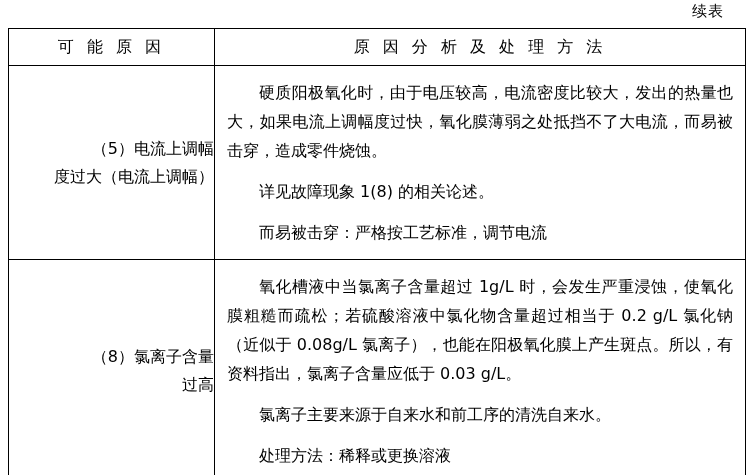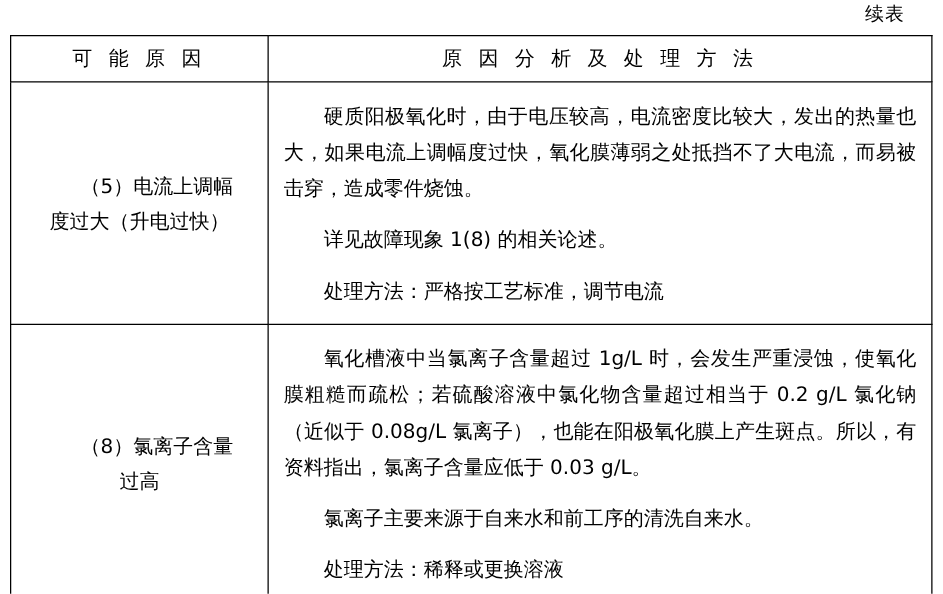--- a/index.html
+++ b/index.html
@@ -47,21 +47,21 @@
     height: 36px;
     text-align: center;
     font-size: 16px;
     letter-spacing: 4px;
     font-weight: normal;
   }
   .col-cause {
     width: 205px;
   }
   .cause-cell {
-    text-align: center;
+    text-align: right;
     font-size: 16px;
     line-height: 28px;
     padding: 6px 10px 6px 14px;
   }
   .cause-cell .ind {
     display: block;
     text-indent: 28px;
   }
   .cause-cell .ind2 {
     display: block;
@@ -95,26 +95,26 @@
     <thead>
       <tr>
         <th class="head-cell col-cause">可 能 原 因</th>
         <th class="head-cell">原 因 分 析 及 处 理 方 法</th>
       </tr>
     </thead>
     <tbody>
       <tr class="row-5">
         <td class="cause-cell col-cause">
           <span class="ind">（5）电流上调幅</span>
-          <span class="ind2">度过大（升电过快）</span>
+          <span class="ind2">度过大（电流上调幅）</span>
         </td>
         <td class="analysis-cell">
           <p class="indent">硬质阳极氧化时，由于电压较高，电流密度比较大，发出的热量也大，如果电流上调幅度过快，氧化膜薄弱之处抵挡不了大电流，而易被击穿，造成零件烧蚀。</p>
           <p class="indent">详见故障现象 1(8) 的相关论述。</p>
-          <p class="indent">处理方法：严格按工艺标准，调节电流</p>
+          <p class="indent">而易被击穿：严格按工艺标准，调节电流</p>
         </td>
       </tr>
       <tr class="row-6">
         <td class="cause-cell col-cause">
           <span class="ind">（8）氯离子含量</span>
           <span class="ind2">过高</span>
         </td>
         <td class="analysis-cell">
           <p class="indent">氧化槽液中当氯离子含量超过 1g/L 时，会发生严重浸蚀，使氧化膜粗糙而疏松；若硫酸溶液中氯化物含量超过相当于 0.2 g/L 氯化钠（近似于 0.08g/L 氯离子），也能在阳极氧化膜上产生斑点。所以，有资料指出，氯离子含量应低于 0.03 g/L。</p>
           <p class="indent">氯离子主要来源于自来水和前工序的清洗自来水。</p>

